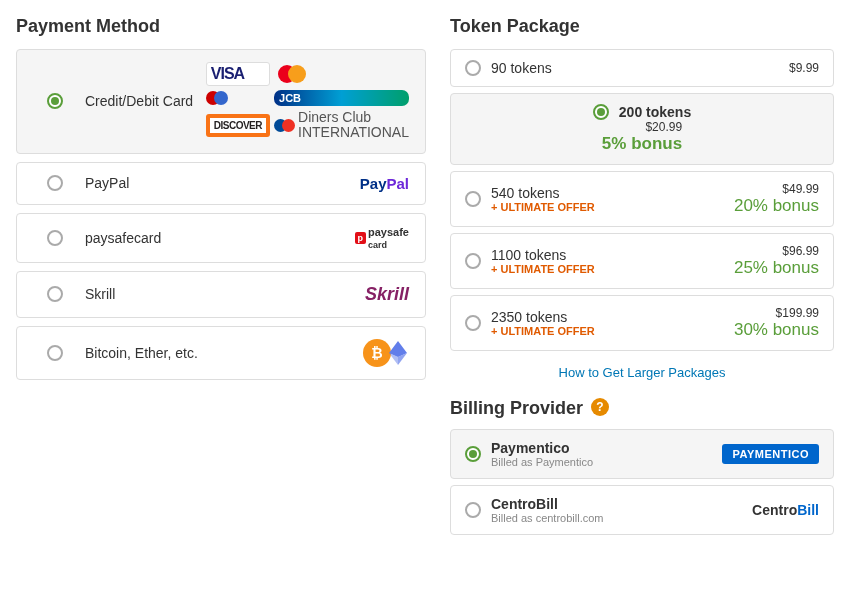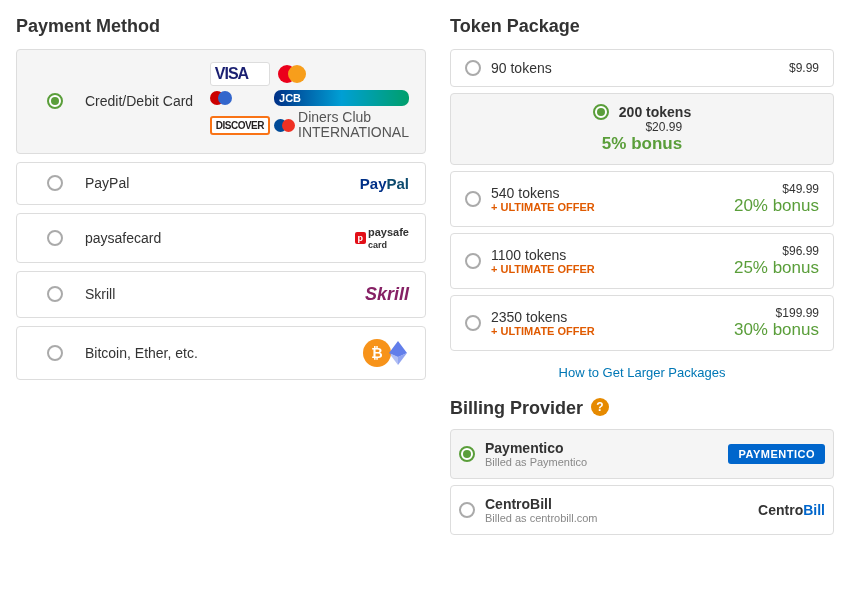--- a/index.html
+++ b/index.html
@@ -139,21 +139,21 @@
       background: linear-gradient(to right, #003087, #009fd4, #009f6b);
       padding: 2px 5px;
       border-radius: 7px;
     }
     .discover-logo {
       font-size: 10px;
       font-weight: bold;
       color: #231f20;
       letter-spacing: -0.5px;
       background: #fff;
-      border: 2px solid #f97316;
+      border: 4px solid #f97316;
       border-radius: 3px;
       padding: 2px 4px;
     }
     .diners-logo {
       display: flex;
       align-items: center;
       gap: 3px;
       font-size: 9px;
       color: #333;
     }
@@ -172,21 +172,21 @@
       border-radius: 50%;
       background: #ef3124;
       margin-left: -5px;
     }
     .paypal-logo {
       font-size: 15px;
       font-weight: bold;
       color: #003087;
     }
     .paypal-logo span {
-      color: #0c4a6e;
+      color: #6d28d9;
     }
     .paysafe-logo {
       display: flex;
       align-items: center;
       gap: 2px;
     }
     .paysafe-icon {
       background: #e20e17;
       color: #fff;
       font-size: 9px;
@@ -307,21 +307,21 @@
       align-items: center;
       justify-content: center;
       font-size: 12px;
       font-weight: bold;
       cursor: pointer;
     }
     .billing-option {
       border: 1px solid #ddd;
       border-radius: 4px;
       margin-bottom: 6px;
-      padding: 10px 8px;
+      padding: 10px 14px;
       display: flex;
       align-items: center;
       justify-content: space-between;
       cursor: pointer;
       background: #fff;
     }
     .billing-option.selected {
       background: #f5f5f5;
     }
     .billing-left {

